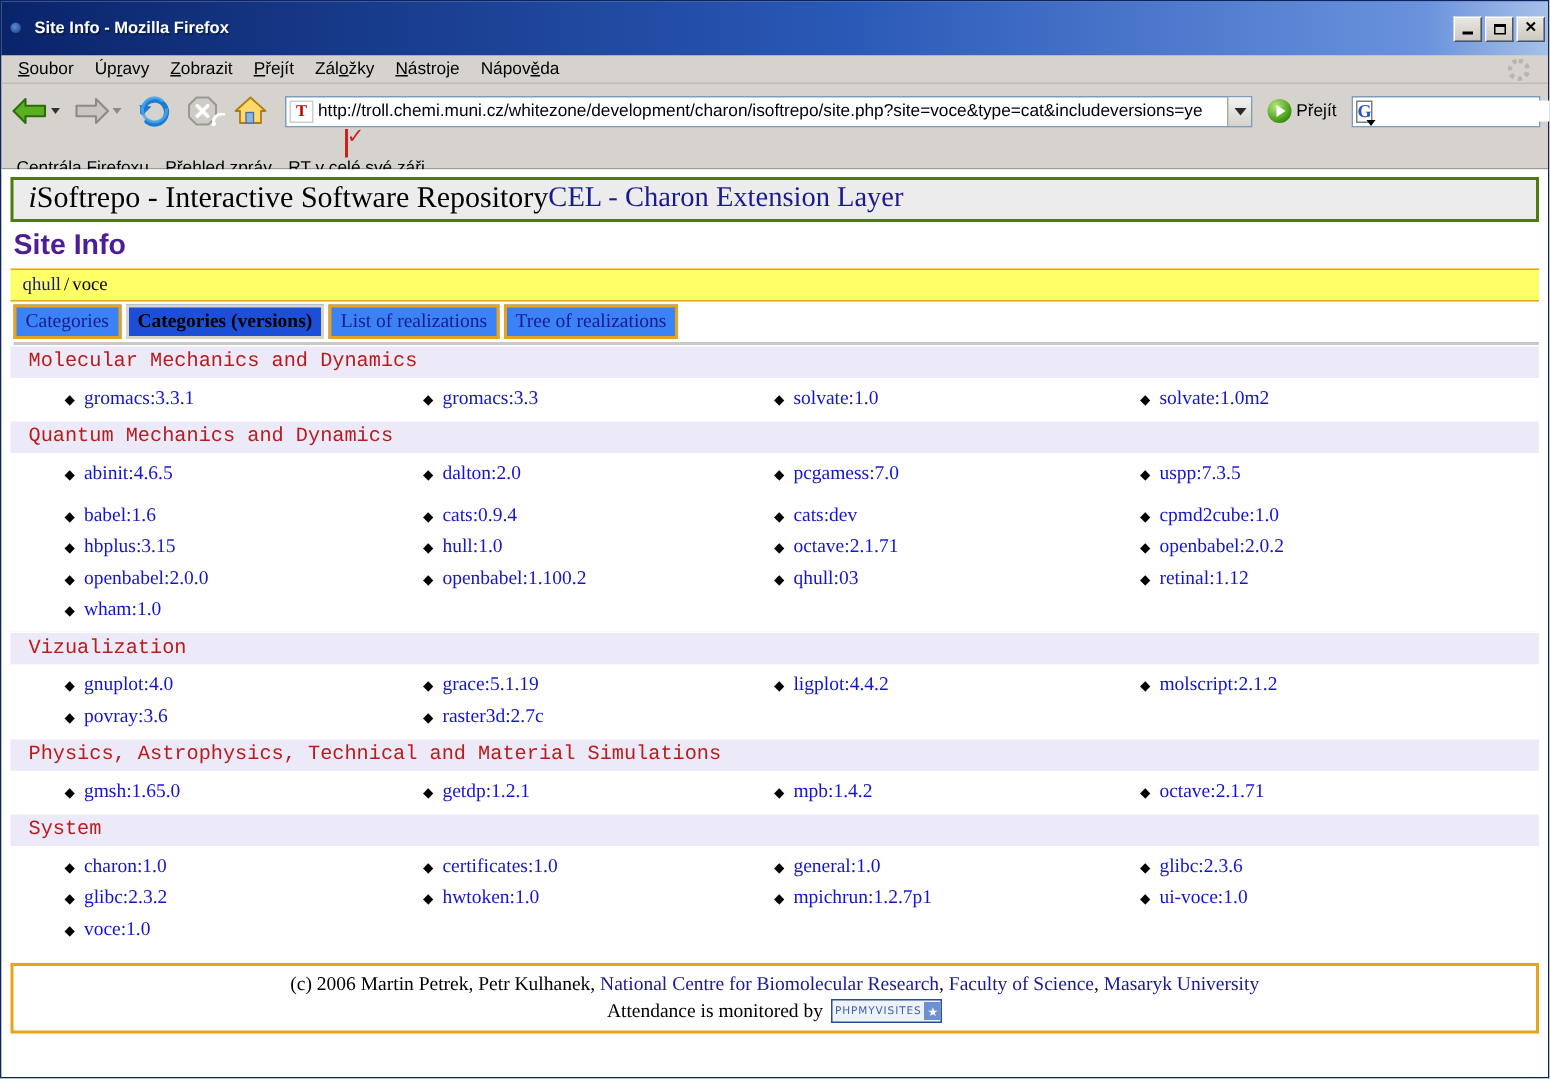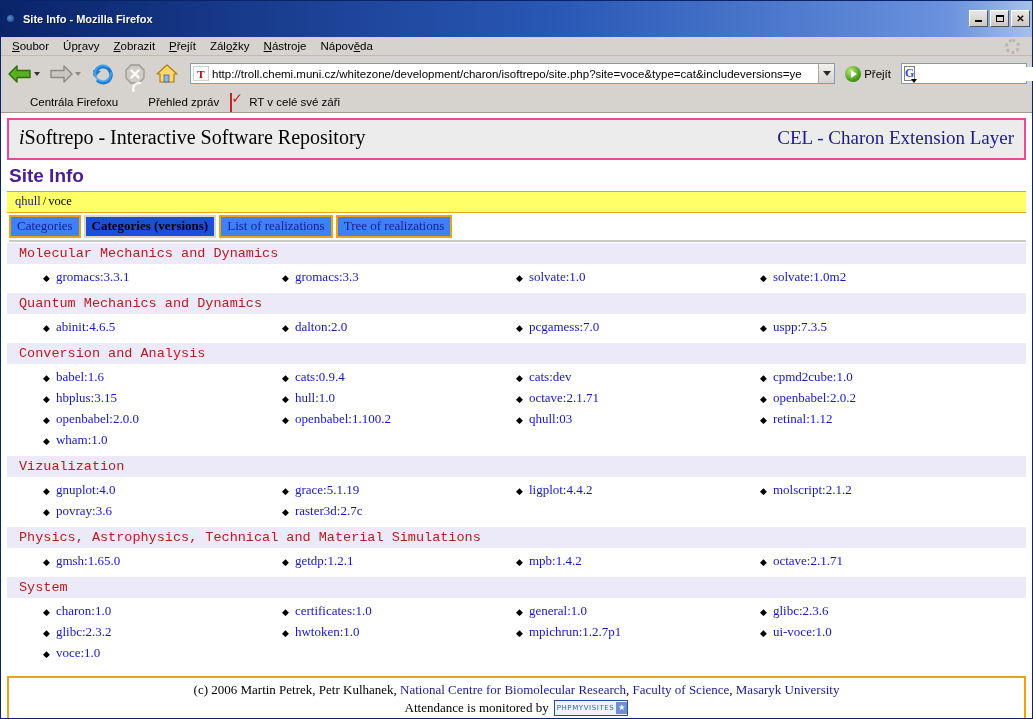--- a/index.html
+++ b/index.html
@@ -160,21 +160,21 @@
 
   
   .bookmarkbar {
     height: 21px; min-height: 21px;
     background: #d6d3ce;
     display: flex; align-items: center;
     padding-left: 6px; gap: 3px;
     border-bottom: 1px solid #9d9a94;
     box-sizing: border-box;
   }
-  .bm { display: flex; align-items: center; gap: 4px; padding: 0 4px; white-space: nowrap; }
+  .bm { display: flex; align-items: center; gap: 4px; padding: 0 4px; white-space: nowrap; flex-direction: column; }
   .bm-label { font-size: 11.5px; color: #000; font-family: "Liberation Sans", sans-serif; }
   .bm-ic { width: 15px; height: 15px; position: relative; flex: 0 0 auto; }
   .ic-fox {
     width: 15px; height: 13px;
     background: radial-gradient(circle at 60% 45%, #e03a12 0%, #a51c06 70%, #5c0f02 100%);
     border-radius: 40% 55% 45% 50%;
     position: relative; top: 1px;
   }
   .ic-rss {
     width: 14px; height: 14px; background: linear-gradient(135deg,#ffa13c,#e8610a);
@@ -202,26 +202,26 @@
   .viewport {
     flex: 1 1 auto;
     background: #ffffff;
     overflow: hidden;
     position: relative;
     border-top: 1px solid #ffffff;
   }
   .page { padding: 4px 6px 0 6px; }
 
   .sitehdr {
-    border: 2px solid #ec4899;
+    border: 2px solid #4d7c0f;
     background: #ececec;
-    display: flex; align-items: center; justify-content: space-between;
+    display: flex; align-items: center; justify-content: flex-start;
     padding: 3px 10px 5px 10px;
     box-sizing: border-box;
-    height: 42px;
+    height: 30px;
   }
   .sitehdr-left {
     font-family: "Liberation Serif", serif;
     font-size: 20px; color: #000000;
   }
   .sitehdr-left i { font-style: italic; }
   .sitehdr-right {
     font-family: "Liberation Serif", serif;
     font-size: 19px; color: #1b1b8f;
   }
@@ -489,21 +489,20 @@
                   <a class="name" href="#">pcgamess:7.0</a>
                 </span>
                 <span class="pkg">
                   <span class="bullet">◆</span>
                   <a class="name" href="#">uspp:7.3.5</a>
                 </span>
               </div>
             </div>
           </div>
           <div class="cat-section">
-            <div class="cat-head">Conversion and Analysis</div>
             <div class="cat-body">
               <div class="cat-grid">
                 <span class="pkg">
                   <span class="bullet">◆</span>
                   <a class="name" href="#">babel:1.6</a>
                 </span>
                 <span class="pkg">
                   <span class="bullet">◆</span>
                   <a class="name" href="#">cats:0.9.4</a>
                 </span>

